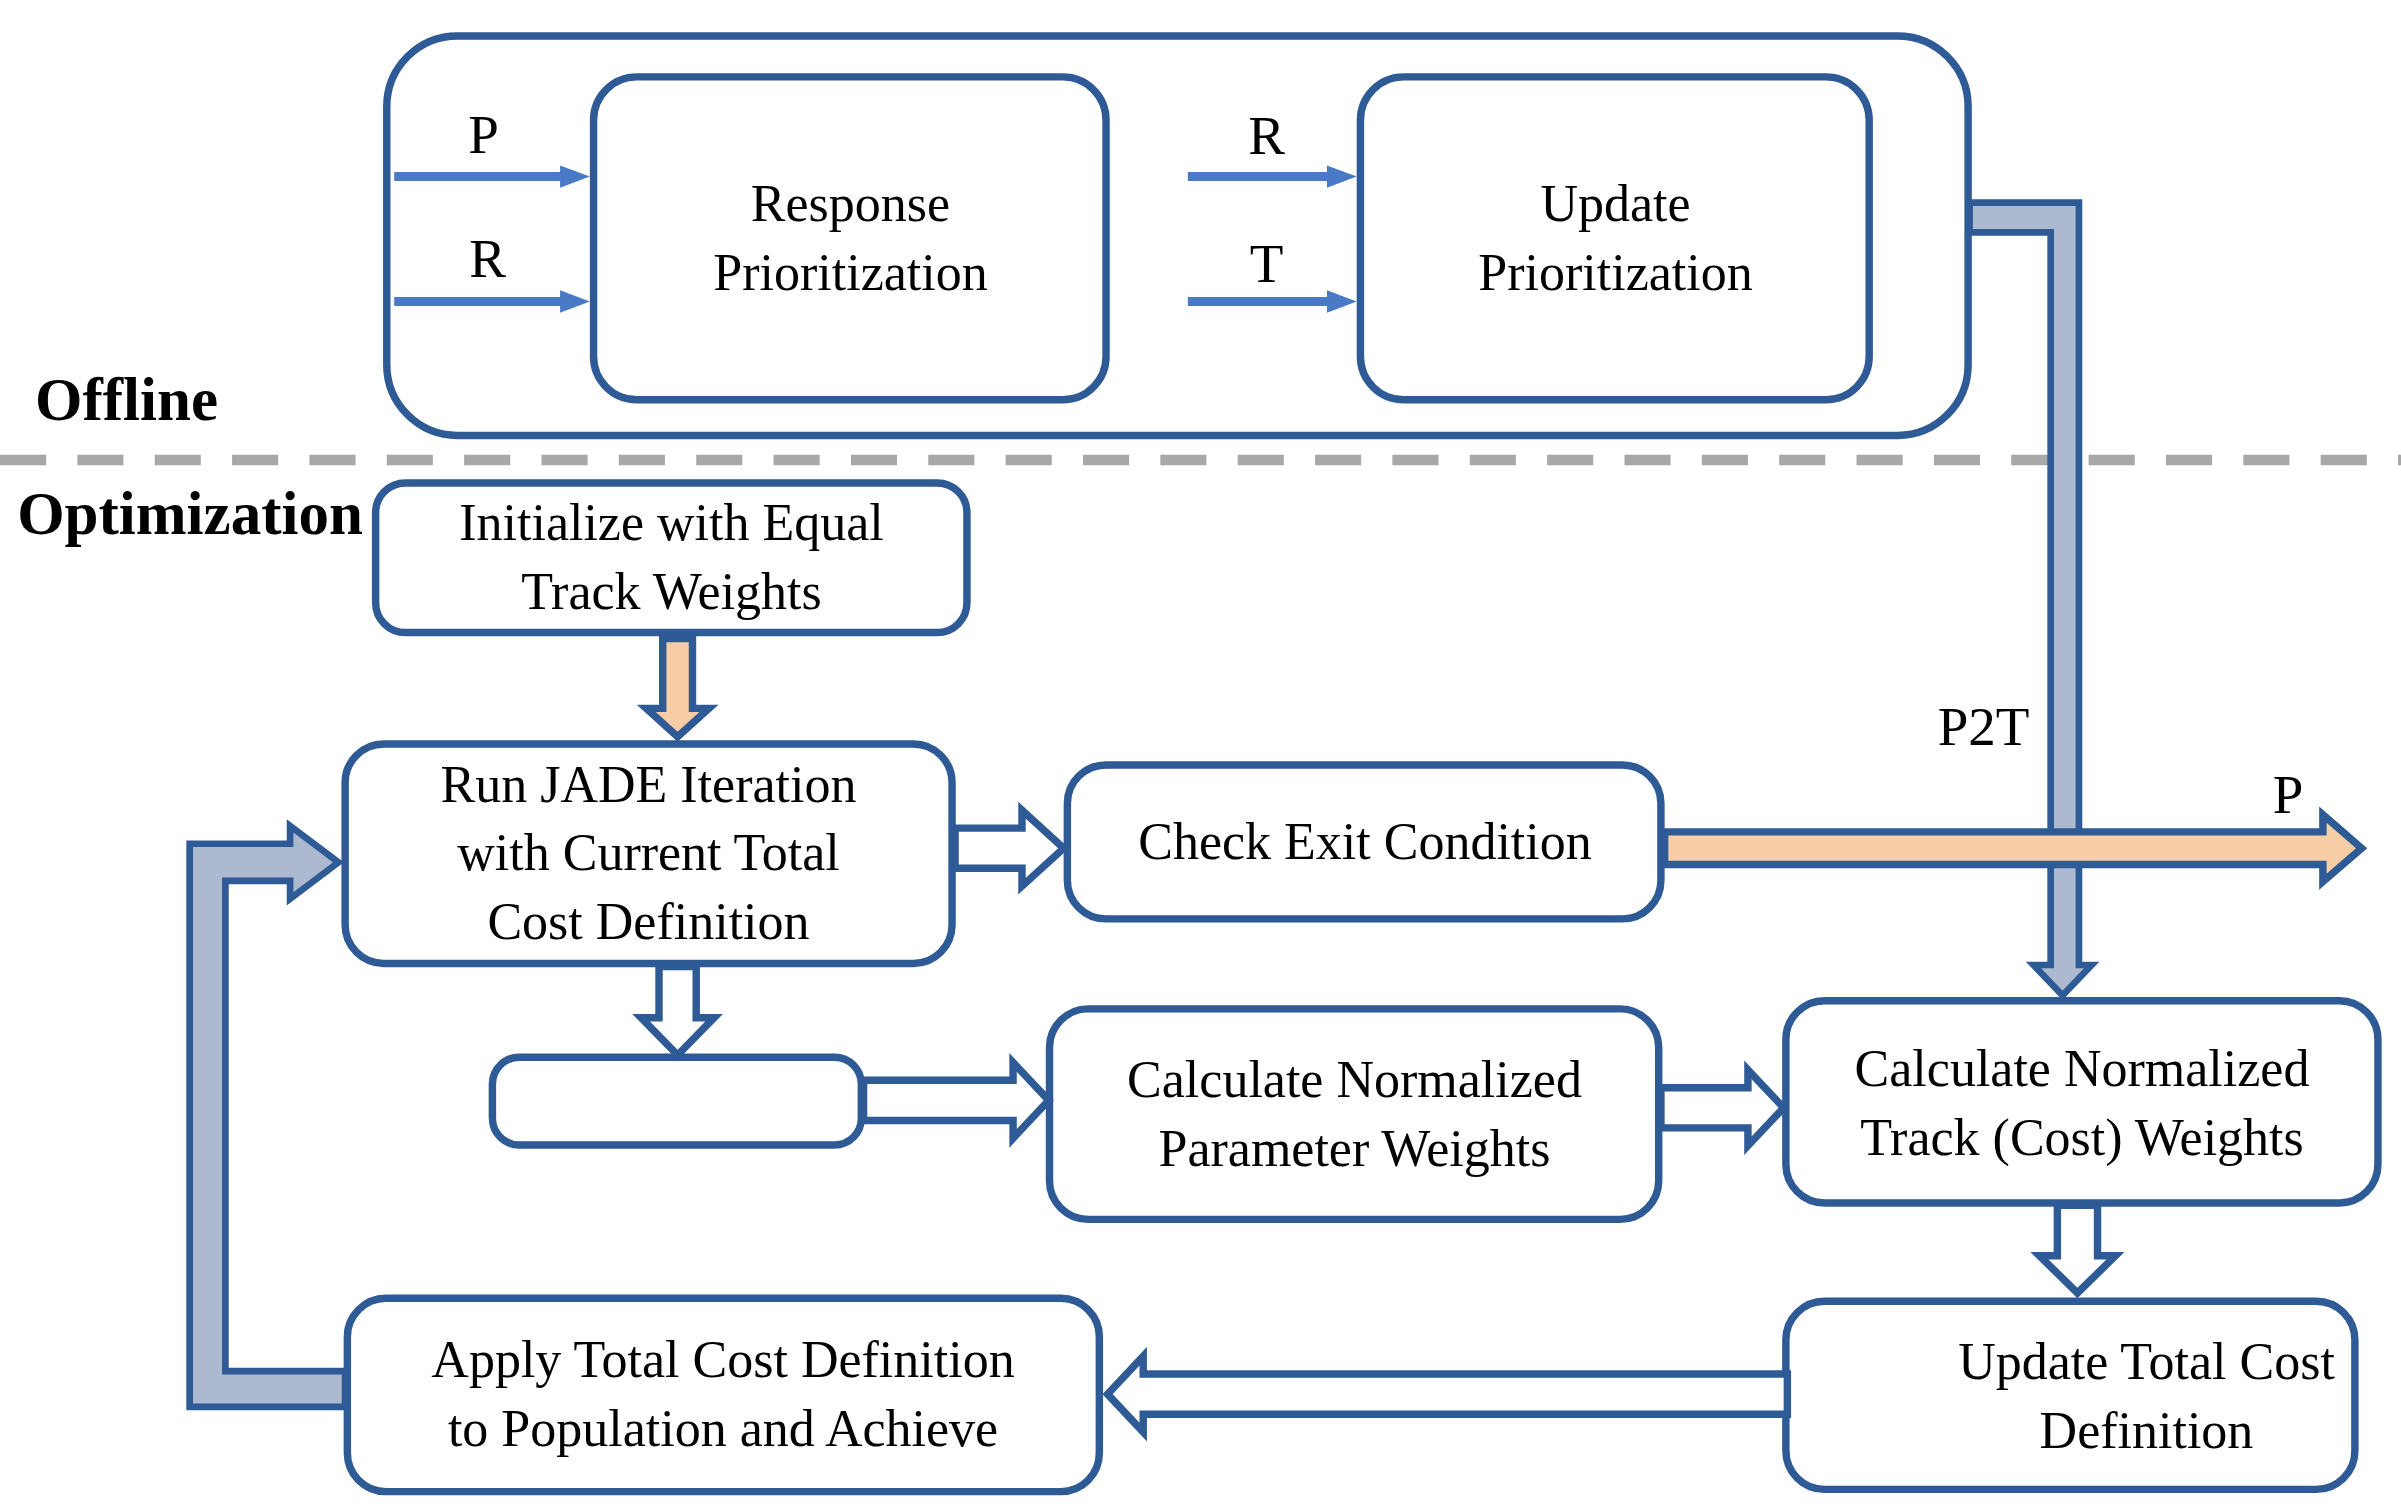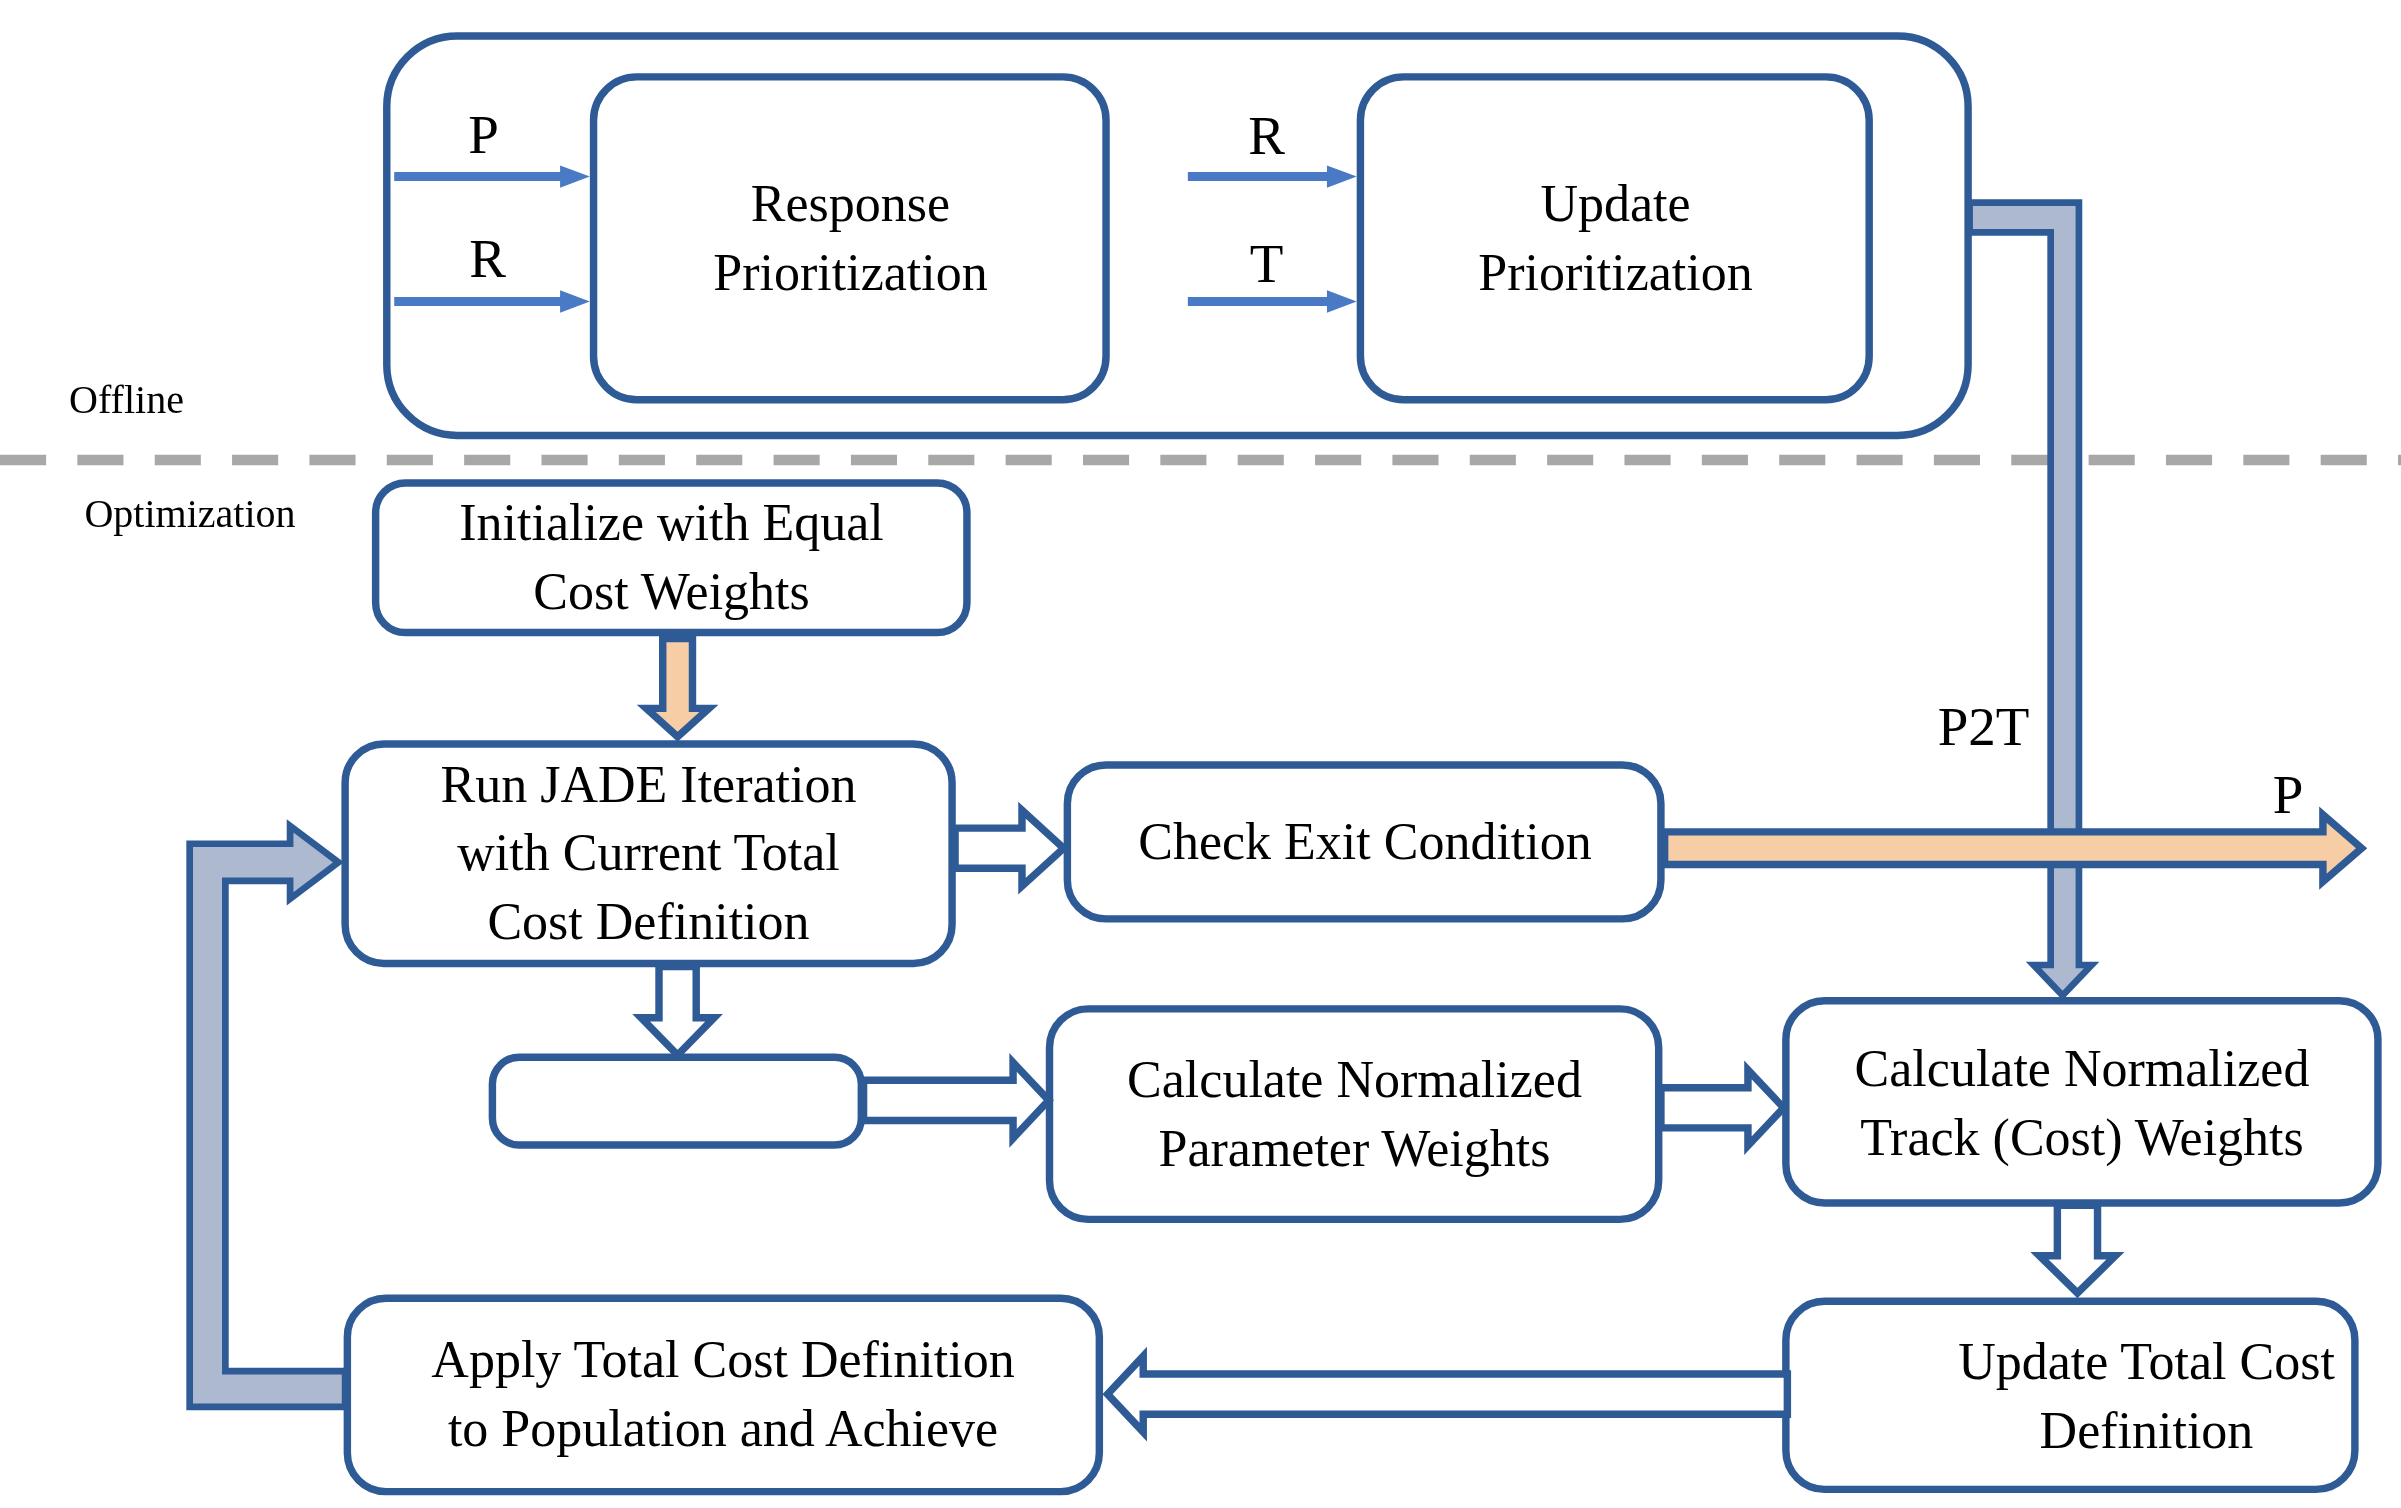--- a/index.html
+++ b/index.html
@@ -18,21 +18,21 @@
   .hollow{fill:#ffffff;stroke:#2e5a96;stroke-width:10;stroke-linejoin:miter;}
   .peach{fill:#f7cda6;stroke:#2e5a96;stroke-width:10;stroke-linejoin:miter;}
   .thin{fill:#4a7ac6;stroke:none;}
   .dashline{stroke:#a8a8a8;}
   .t{
     position:absolute;display:flex;align-items:center;justify-content:center;
     text-align:center;white-space:pre-line;
   }
   .box-text{font-size:52px;line-height:1.32;}
   .lbl{font-size:55px;}
-  .section-lbl{font-size:40px;}
+  .section-lbl{font-size:61px;font-weight:bold;}
   .sigma-sym{font-style:italic;}
   .sigma-sub{font-size:0.58em;vertical-align:-0.35em;}
 </style>
 </head>
 <body>
 
 <div class="canvas">
 
   <svg width="2401" height="1509" viewBox="0 0 3228 2028">
 
@@ -78,21 +78,21 @@
   <div class="t lbl" style="left:1222px;top:104px;width:89px;height:62px;">R</div>
   <div class="t lbl" style="left:1222px;top:232px;width:89px;height:62px;">T</div>
   <div class="t lbl" style="left:1909px;top:695px;width:149px;height:62px;">P2T</div>
   <div class="t lbl" style="left:2242px;top:763px;width:92px;height:62px;">P</div>
 
   <div class="t box-text" style="left:594px;top:77px;width:513px;height:323px;">Response
 Prioritization</div>
   <div class="t box-text" style="left:1361px;top:77px;width:509px;height:323px;">Update
 Prioritization</div>
   <div class="t box-text" style="left:376px;top:483px;width:591px;height:150px;">Initialize with Equal
-Cost Weights</div>
+Track Weights</div>
   <div class="t box-text" style="left:1068px;top:765px;width:594px;height:154px;">Check Exit Condition</div>
   <div class="t box-text" style="left:345px;top:744px;width:607px;height:219px;">Run JADE Iteration
 with Current Total
 Cost Definition</div>
 
 
   <div class="t box-text" style="left:1050px;top:1009px;width:609px;height:211px;">Calculate Normalized
 Parameter Weights</div>
   <div class="t box-text" style="left:1788px;top:1004px;width:588px;height:199px;">Calculate Normalized
 Track (Cost) Weights</div>

